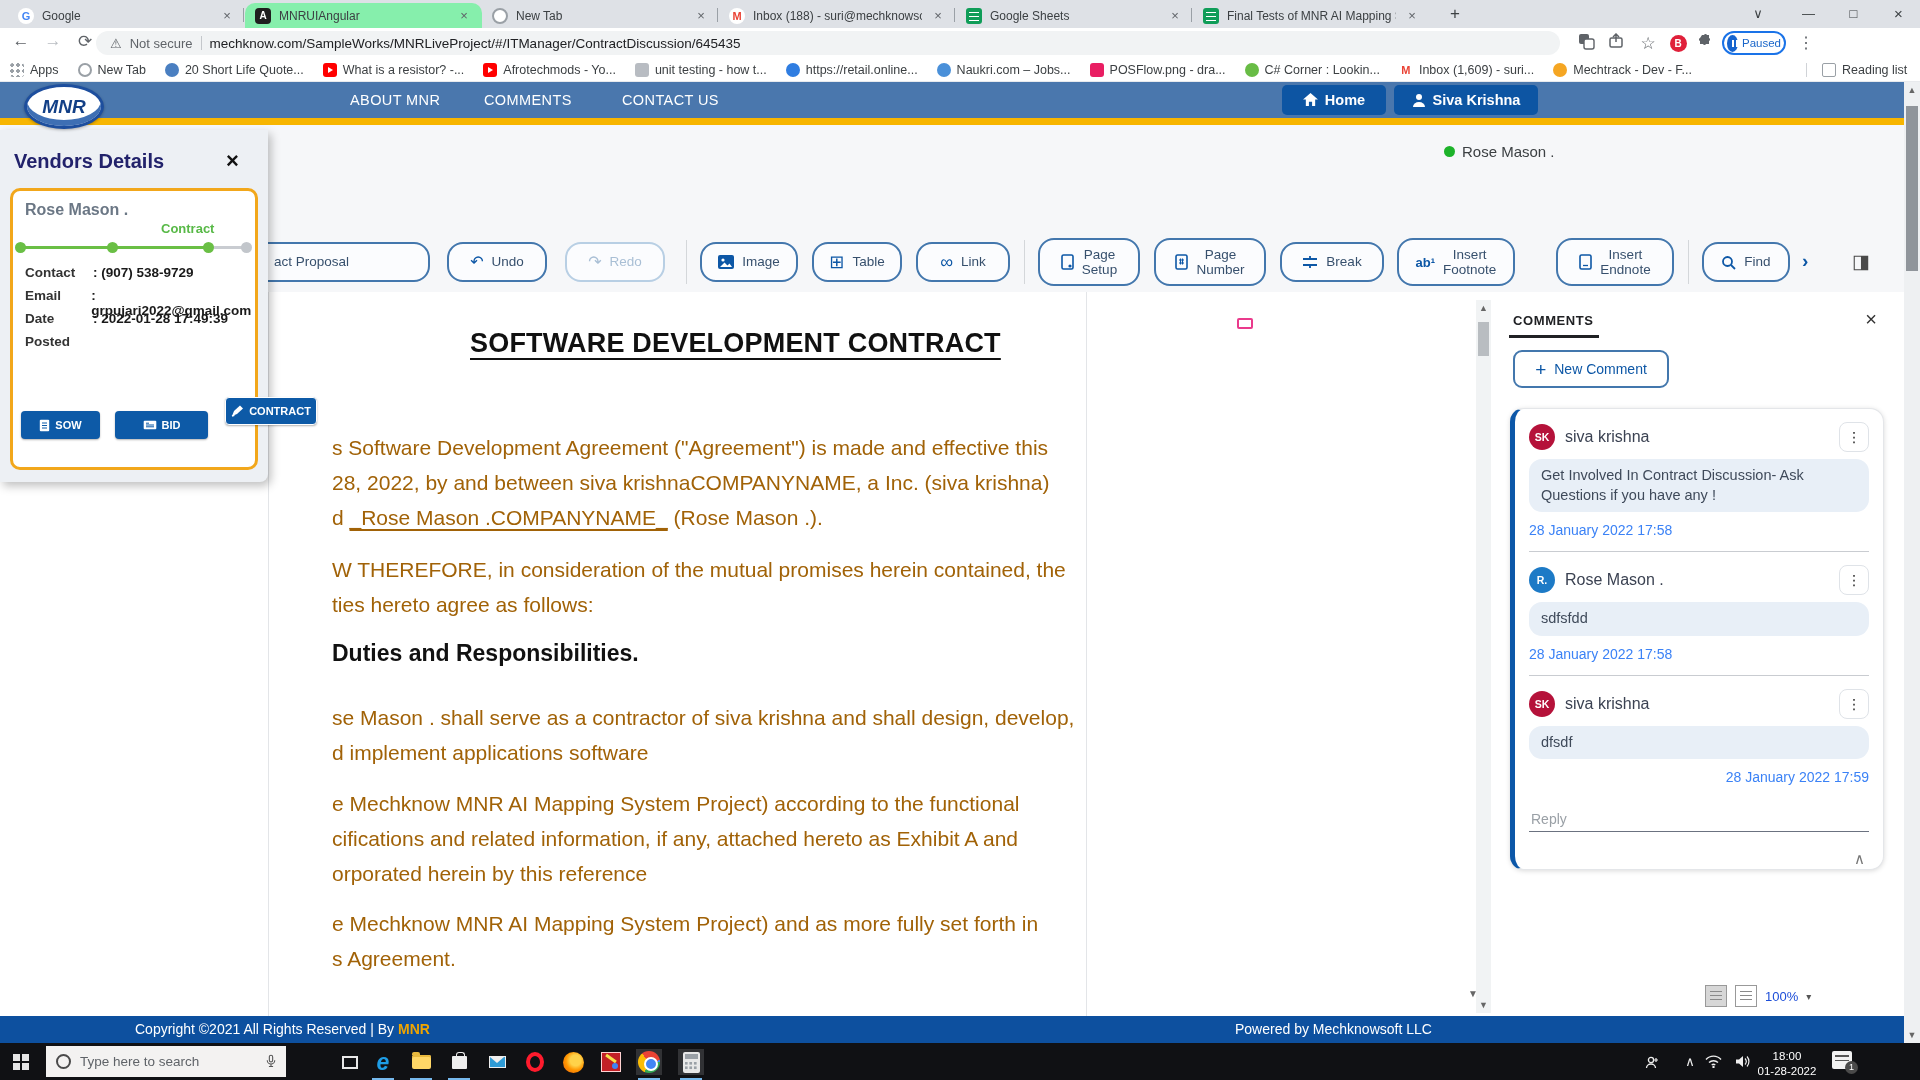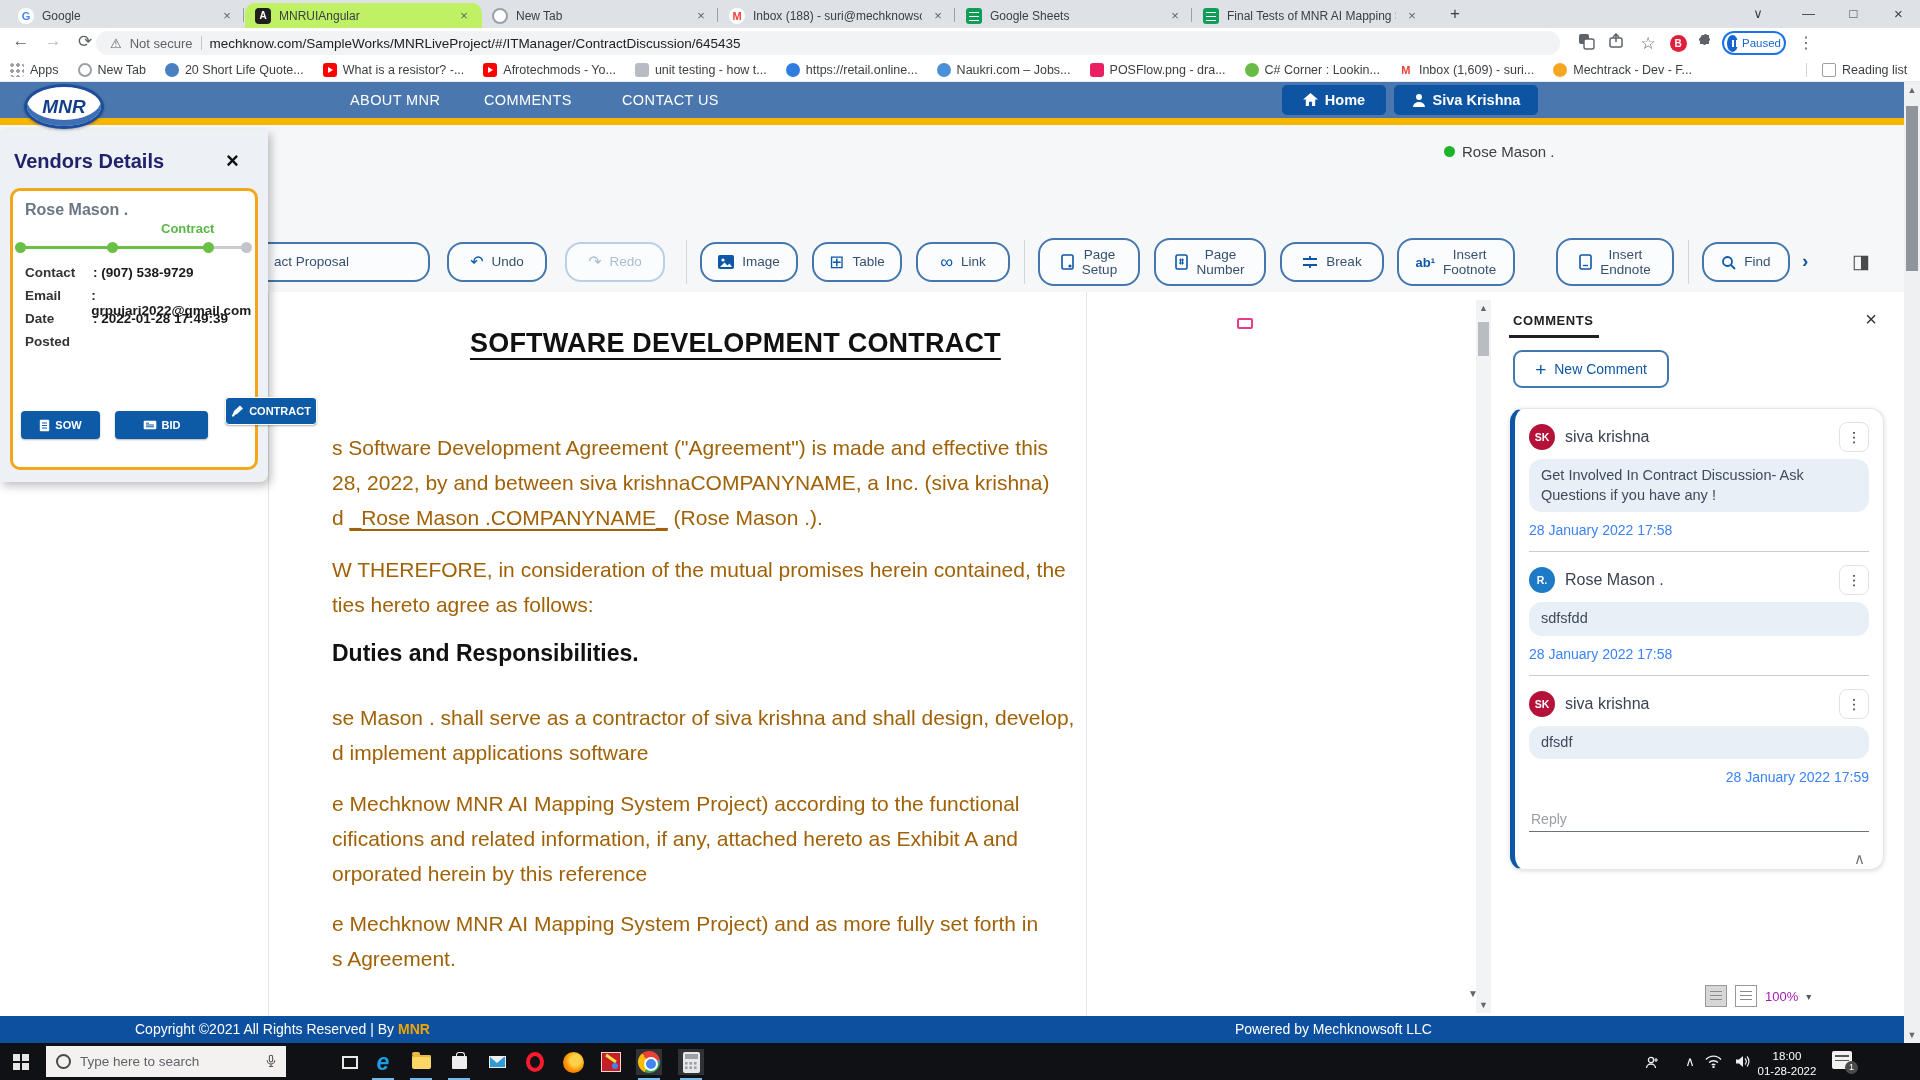--- a/index.html
+++ b/index.html
@@ -3,21 +3,21 @@
 <meta charset="utf-8">
 <style>
 *{margin:0;padding:0;box-sizing:border-box;font-family:"Liberation Sans",sans-serif;}
 body{width:1920px;height:1080px;overflow:hidden;background:#fff;}
 .screen{position:relative;width:1920px;height:1080px;overflow:hidden;background:#fff;}
 .abs{position:absolute;}
 
 
 .tabbar{position:absolute;left:0;top:0;width:1920px;height:28px;background:#dee1e6;}
 .tab{position:absolute;top:3px;height:25px;display:flex;align-items:center;gap:8px;padding:0 10px;font-size:12px;color:#3c4043;width:237px;}
-.tab.active{background:#bef264;border-radius:10px 10px 0 0;justify-content:space-between;}
+.tab.active{background:#86efac;border-radius:10px 10px 0 0;justify-content:space-between;}
 .tab .ttl{flex:1;white-space:nowrap;overflow:hidden;}
 .tclose{font-size:13px;color:#5f6368;width:16px;text-align:center;}
 .fav{width:16px;height:16px;border-radius:50%;flex:0 0 16px;display:flex;align-items:center;justify-content:center;font-size:11px;font-weight:bold;position:relative;}
 .fav::after{content:attr(data-glyph);}
 .fav-google{background:#fff;color:#4285f4;}
 .fav-angular{background:#1f1f1f;color:#fff;border-radius:4px;font-size:10px;}
 .fav-newtab{border:2px solid #9aa0a6;background:#fff;}
 .fav-gmail{background:#fff;color:#ea4335;}
 .fav-sheets{background:#0f9d58;border-radius:3px;}
 .fav-sheets::before{content:"";position:absolute;left:3px;top:4px;right:3px;bottom:3px;background:repeating-linear-gradient(#fff 0 1.5px,transparent 1.5px 4px);}
@@ -110,21 +110,21 @@
 .cdivider{height:1px;background:#c9ccd1;margin:13px 0 12px 0;}
 .reply{width:100%;border:none;border-bottom:1px solid #6b7280;font-size:14px;color:#333;padding:4px 2px;margin-top:22px;outline:none;background:transparent;}
 .reply::placeholder{color:#9aa0a6;}
 .cchevron{text-align:right;color:#777;font-size:15px;margin-top:18px;padding-right:4px;}
 
 
 .statusbar{position:absolute;top:985px;display:flex;align-items:center;gap:8px;}
 .layic{width:22px;height:22px;border:1px solid #999;background:#fff;position:relative;}
 .layic.sel{background:#d7d7d7;}
 .layic::after{content:"";position:absolute;left:4px;top:5px;right:4px;height:10px;background:repeating-linear-gradient(#8a8a8a 0 1.5px,transparent 1.5px 4px);}
-.zoomtxt{font-size:13px;color:#a21caf;}
+.zoomtxt{font-size:13px;color:#1d4ed8;}
 
 
 .vpanel{position:absolute;left:0;top:130px;width:268px;height:352px;background:#edf0f4;box-shadow:3px 4px 10px rgba(0,0,0,.25);z-index:50;border-radius:0 0 8px 0;}
 .vtitle{position:absolute;left:14px;top:20px;font-size:20px;font-weight:bold;color:#22226b;}
 .vclose{position:absolute;left:226px;top:18px;font-size:22px;color:#111;font-weight:bold;}
 .vcard{position:absolute;left:10px;top:58px;width:248px;height:282px;background:#fff;border:3px solid #f2a71b;border-radius:10px;overflow:visible;}
 .vname{position:absolute;left:12px;top:10px;font-size:16px;font-weight:bold;color:#6b7785;}
 .vstage{position:absolute;left:148px;top:30px;font-size:13px;font-weight:bold;color:#58b947;}
 .vline{position:absolute;left:6px;top:55px;width:190px;height:3px;background:#6abf45;}
 .vline2{position:absolute;left:196px;top:55px;width:40px;height:3px;background:#c9ccd1;}

